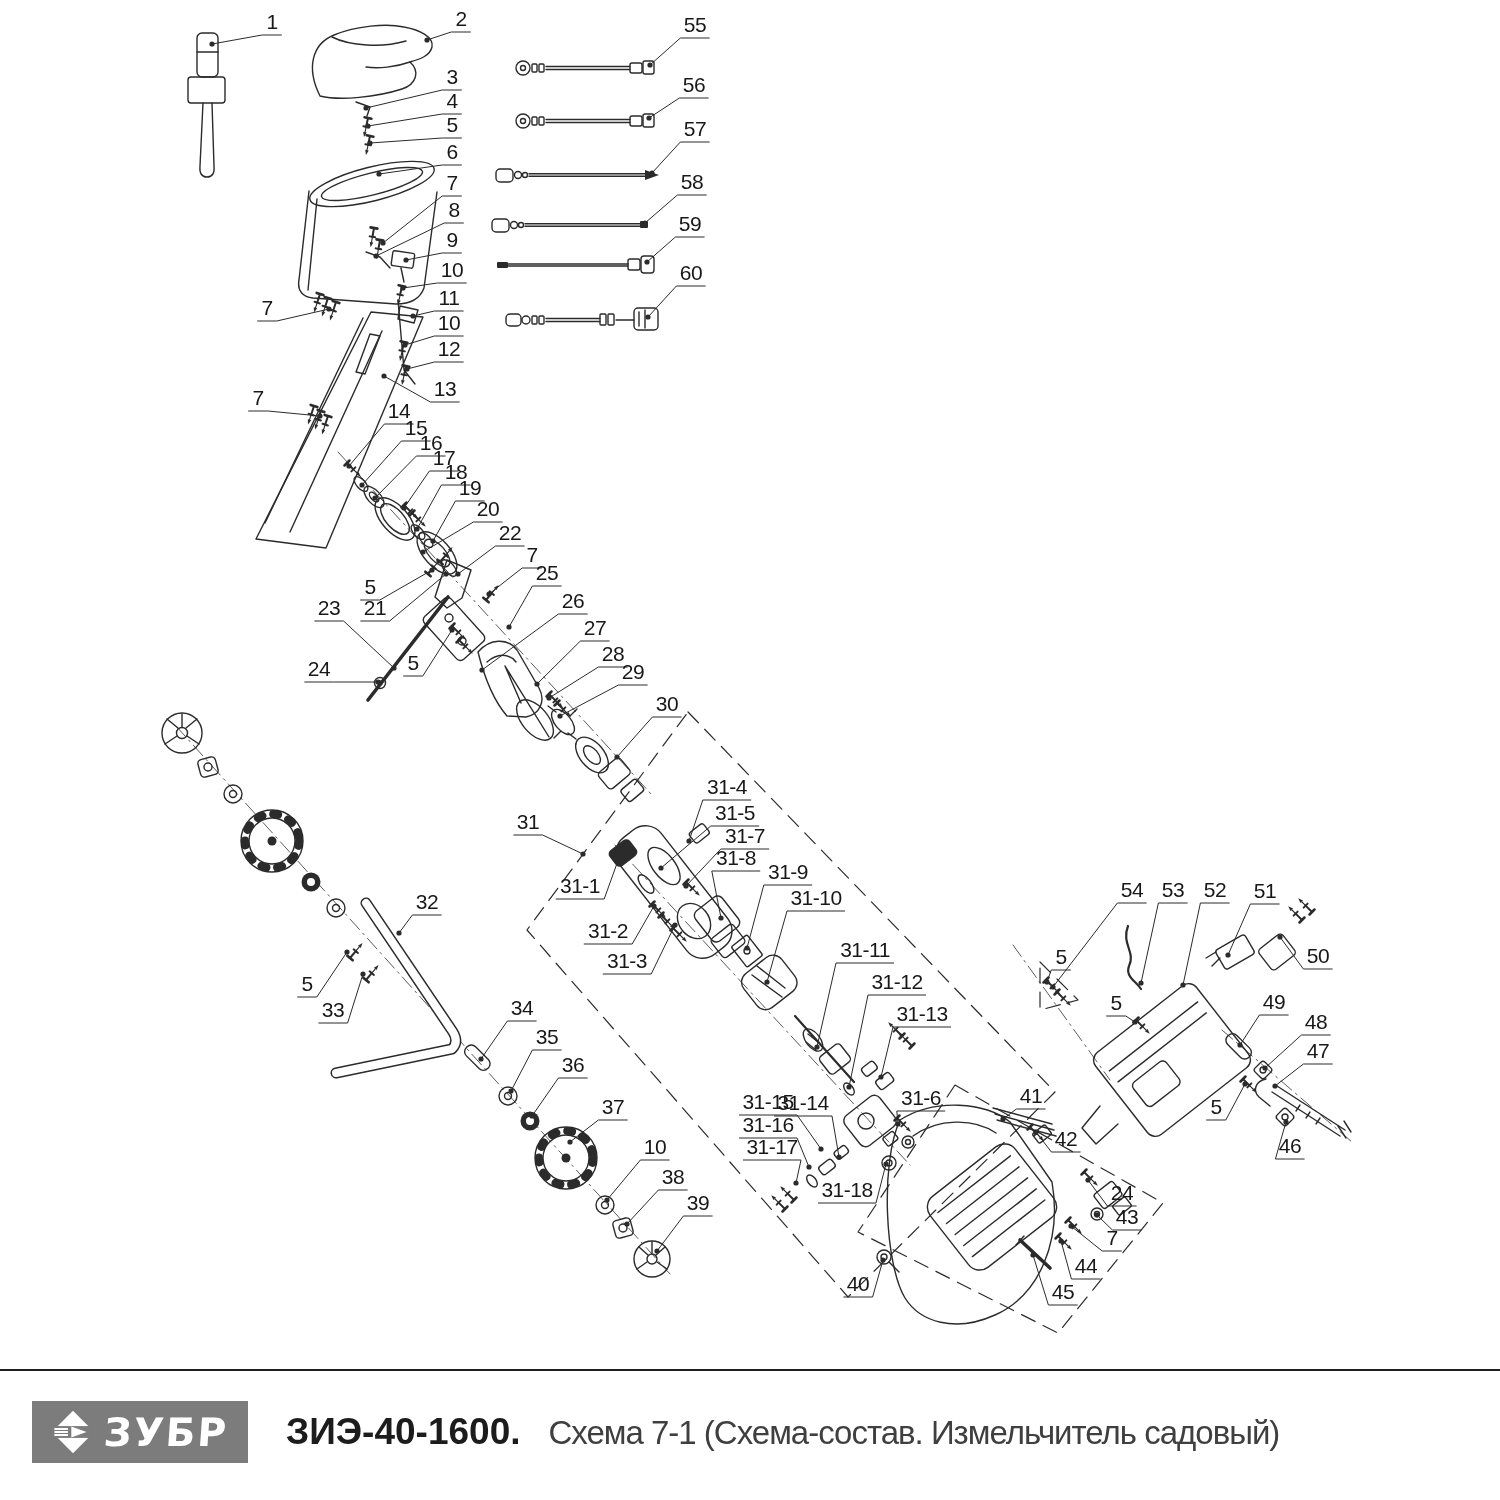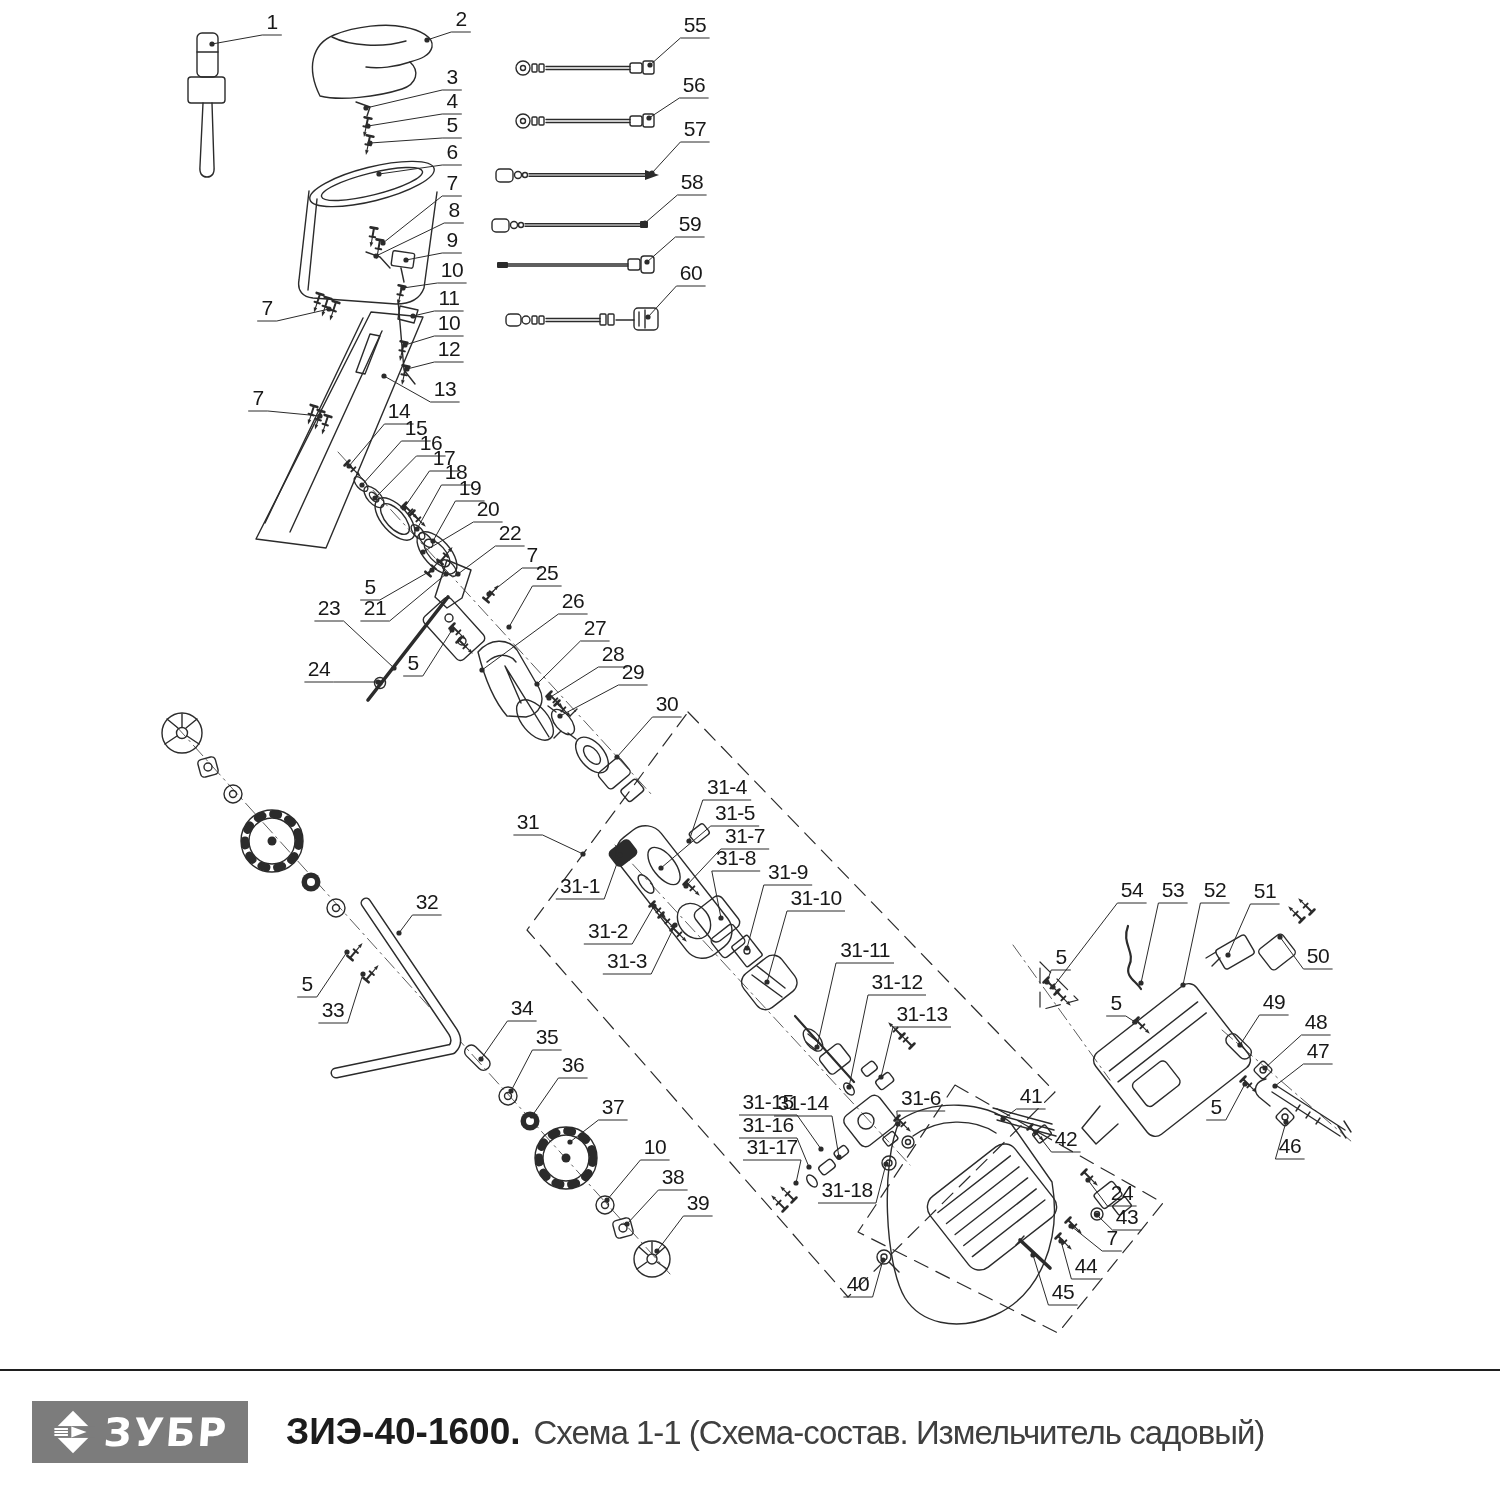--- a/index.html
+++ b/index.html
@@ -18,21 +18,21 @@
   #callout-layer text{font-family:"Liberation Sans",sans-serif;font-size:21px;fill:#181818;letter-spacing:-0.5px;}
   #callout-layer line,#callout-layer polyline{stroke:#2b2b2b;stroke-width:1;fill:none;}
   #callout-layer .cdot{fill:#2b2b2b;stroke:none;}
   
   .footer{position:absolute;left:0;top:1369px;width:1500px;box-sizing:border-box;
           border-top:2px solid #1f1f1f;padding:30px 0 0 32px;display:flex;align-items:center;gap:38px;}
   .logo-box{width:216px;height:62px;background:#7c7c7c;display:flex;align-items:center;justify-content:center;gap:9px;flex:0 0 auto;}
   .emblem{width:44px;height:44px;display:block;}
   .brand{font-weight:800;font-size:39px;color:#ffffff;letter-spacing:2px;transform:skewX(-4deg);
          font-family:"DejaVu Sans","Liberation Sans",sans-serif;}
-  .caption{display:flex;align-items:baseline;gap:13px;white-space:nowrap;justify-content:space-between;}
+  .caption{display:flex;align-items:baseline;gap:28px;white-space:nowrap;justify-content:space-between;}
   .model{font-weight:700;font-size:37px;color:#1c1c1c;}
   .subtitle{font-weight:400;font-size:33px;color:#3f3f3f;letter-spacing:-1px;}
 </style>
 </head>
 <body>
 
 <div class="page">
 
 <svg id="diagram" xmlns="http://www.w3.org/2000/svg" width="1500" height="1369" viewBox="0 0 1500 1369">
   <defs>
@@ -911,17 +911,17 @@
     <svg class="emblem" viewBox="0 0 52 52">
       <polygon points="26,1 51,26 26,51 1,26" fill="#ffffff"></polygon>
       <rect x="0" y="19" width="52" height="14" fill="#7c7c7c"></rect>
       <path d="M4,22.5 H20 M4,26 H20 M4,29.5 H20" stroke="#ffffff" stroke-width="2.4"></path>
       <polygon points="24,19.5 42,26 24,32.5" fill="#ffffff"></polygon>
     </svg>
     <span class="brand">ЗУБР</span>
   </div>
   <div class="caption">
     <span class="model">ЗИЭ-40-1600.</span>
-    <span class="subtitle">Схема 1-1 (Схема-состав. Измельчитель садовый)</span>
+    <span class="subtitle">Схема 7-1 (Схема-состав. Измельчитель садовый)</span>
   </div>
 </div>
 
 </div>
 
 </body></html>

